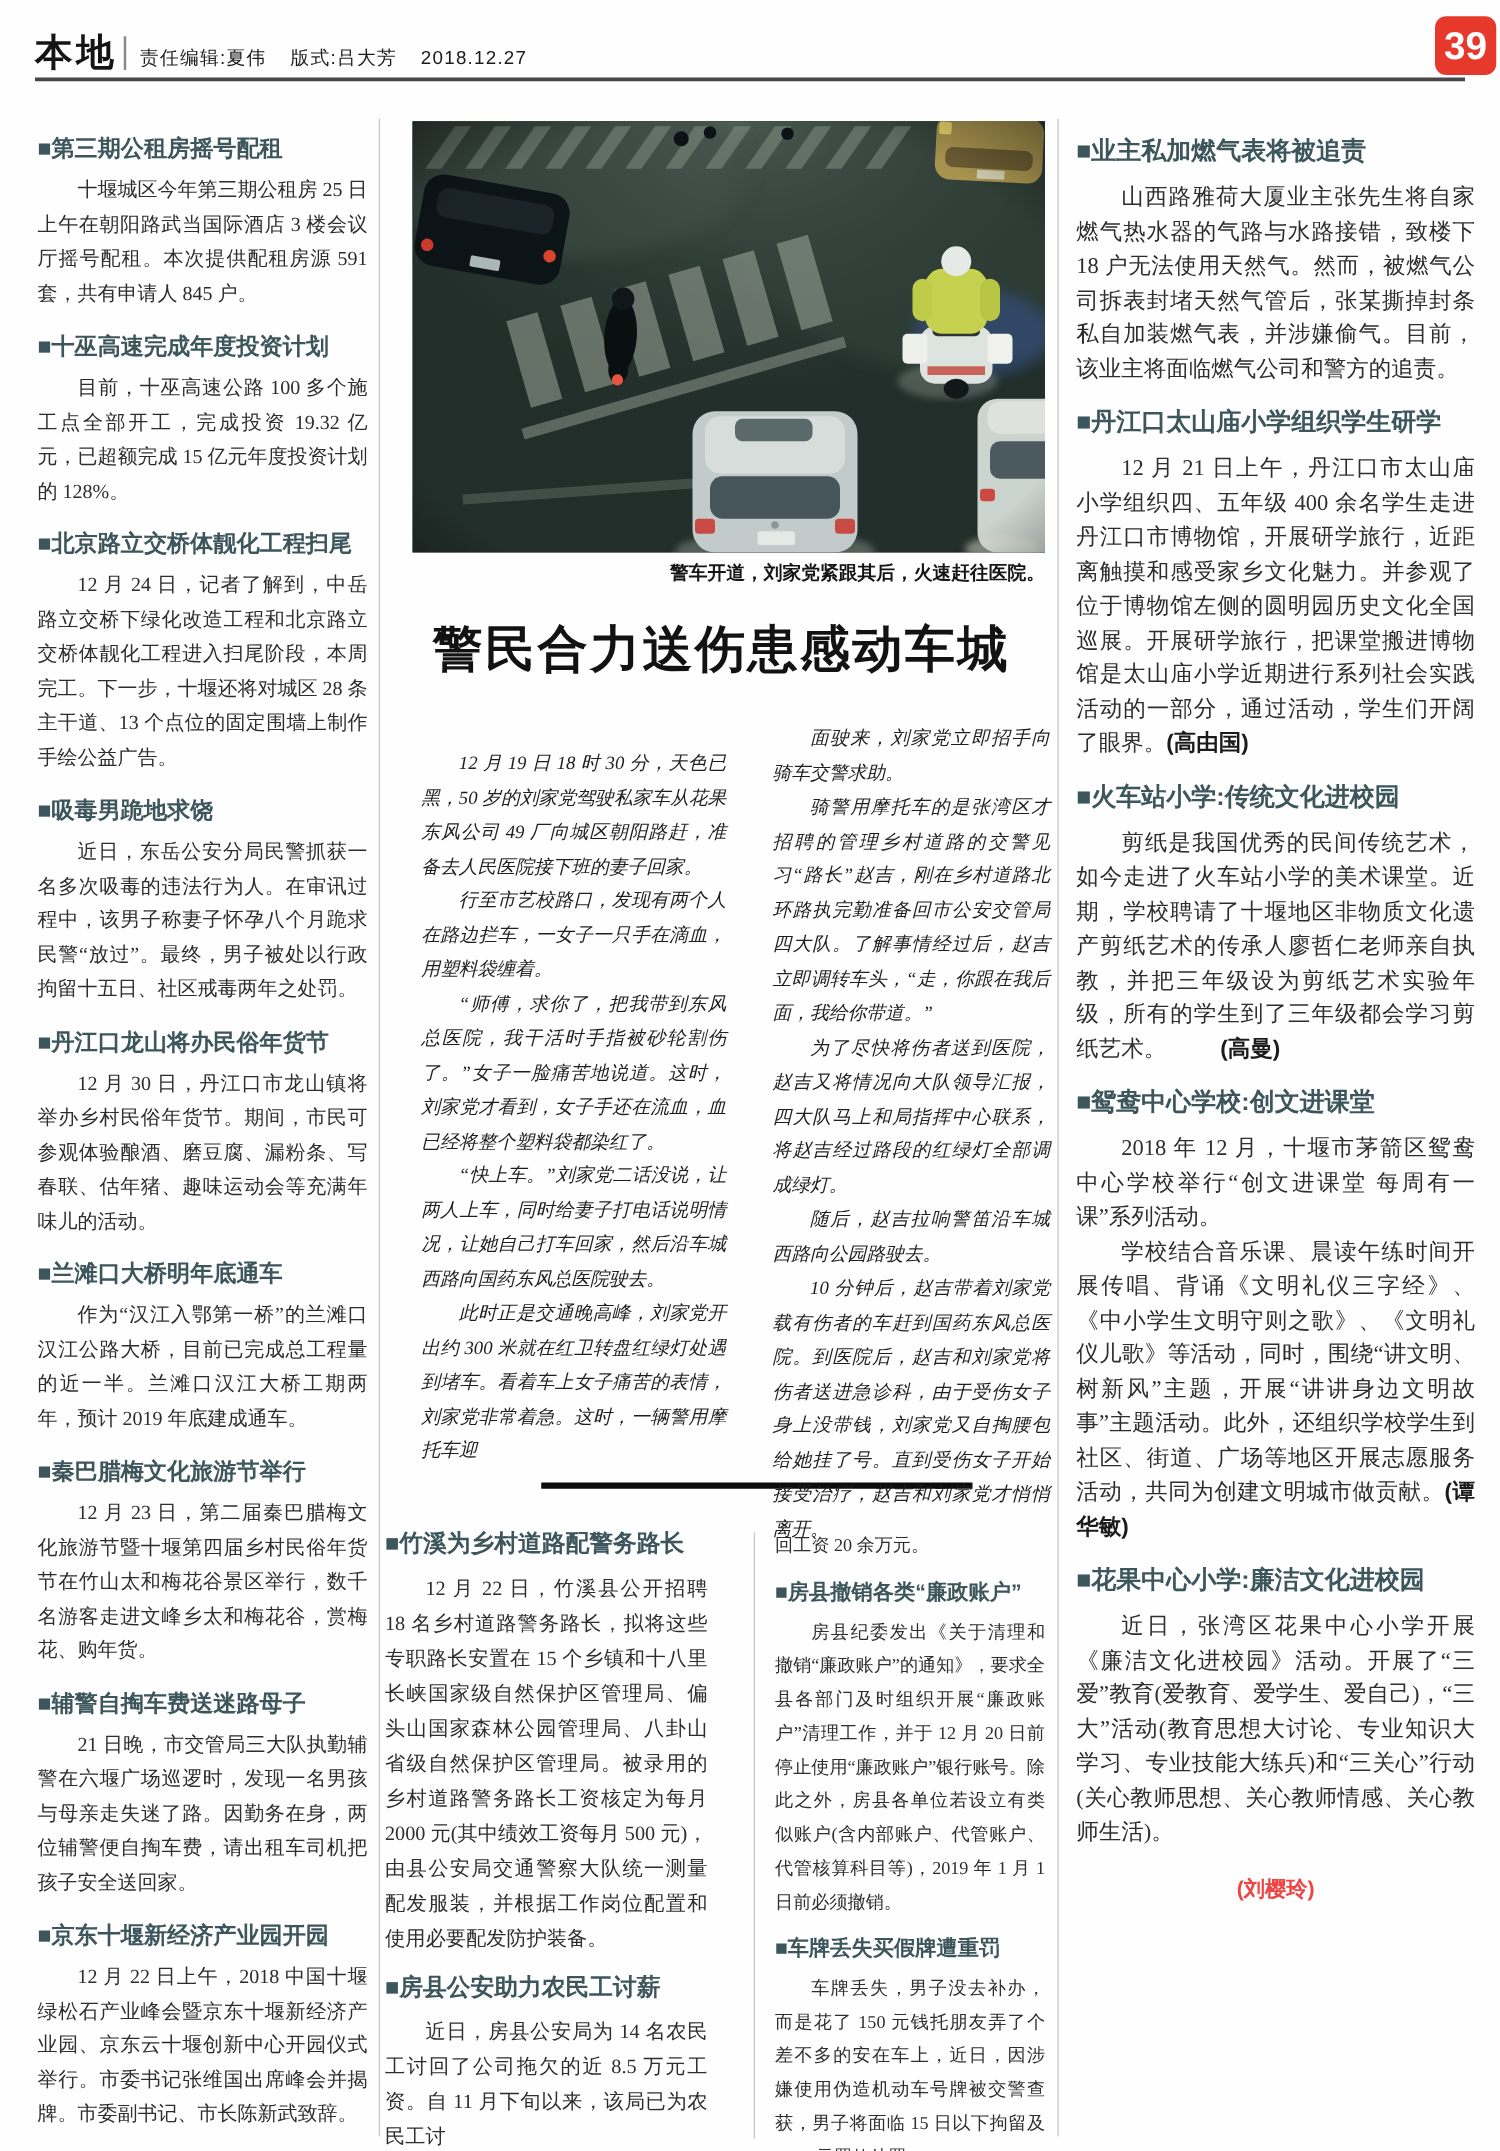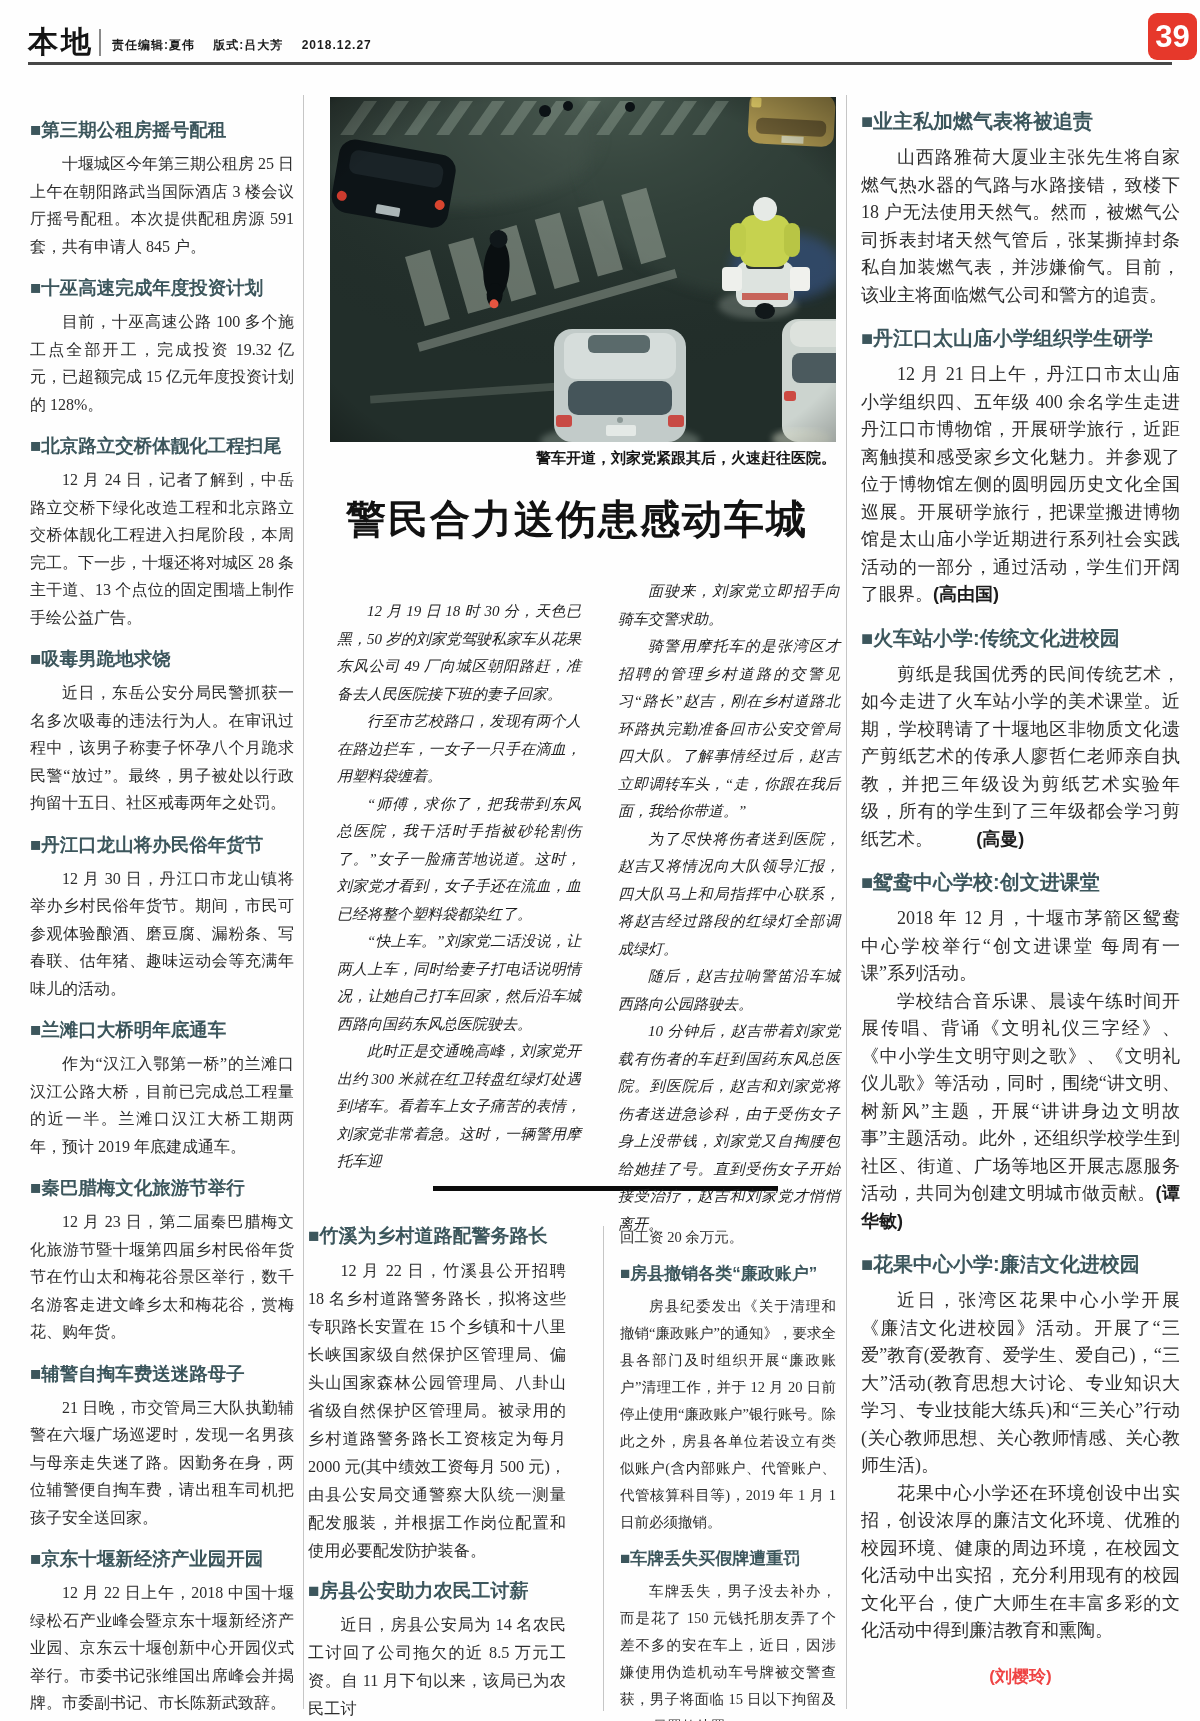--- a/index.html
+++ b/index.html
@@ -3,21 +3,21 @@
 <meta charset="utf-8">
 <style>
   html,body{margin:0;padding:0;background:#e9e9e9;}
   .page{position:relative;width:1200px;height:1721px;background:#fefefe;overflow:hidden;
         font-family:"Liberation Serif","DejaVu Serif",serif;color:#2d2d2d;margin:0 auto;}
   
   .hdr-section{position:absolute;left:28px;top:22px;font-family:"Liberation Sans",sans-serif;
         font-weight:bold;font-size:30px;color:#141414;letter-spacing:3px;}
   .hdr-sep{position:absolute;left:99px;top:29px;width:2px;height:27px;background:#8a8a8a;}
   .hdr-meta{position:absolute;left:112px;top:37px;font-family:"Liberation Sans",sans-serif;
-        font-weight:bold;font-size:12px;color:#1c1c1c;letter-spacing:1px;}
+        font-weight:normal;font-size:15px;color:#1c1c1c;letter-spacing:1px;}
   .hdr-meta span{margin-right:14px;}
   .hdr-rule{position:absolute;left:28px;right:28px;top:62px;height:3px;background:#474747;}
   .page-badge{position:absolute;right:3px;top:13px;width:49px;height:47px;border-radius:9px;
         background:var(--accent-red,#e6382b);color:#fff;font-family:"Liberation Sans",sans-serif;
         font-weight:bold;font-size:31px;display:flex;align-items:center;justify-content:center;}
   
   .vdiv{position:absolute;width:1px;background:#c6c6c6;}
   #vdiv1{left:303px;top:95px;bottom:12px;}
   #vdiv2{left:846px;top:95px;bottom:12px;}
   #vdiv3{left:603px;top:1226px;bottom:10px;}
@@ -27,21 +27,21 @@
         color:var(--headline-teal,#3c565c);white-space:nowrap;line-height:1.3;}
   .a-p{margin:0;text-indent:2em;text-align:justify;color:#2d2d2d;}
   .no-indent{text-indent:0;}
   .byline{font-family:"Liberation Sans",sans-serif;font-weight:bold;color:#1b1b1b;}
   .byline.gap{margin-left:2.4em;}
   .byline-line{font-family:"Liberation Sans",sans-serif;font-weight:bold;color:#ef4444;
         text-align:center;margin-top:20px;font-size:17px;}
   
   #col-left{position:absolute;left:30px;top:104px;width:264px;}
   #col-left .a-title{font-size:18.5px;margin:16px 0 8px;}
-  #col-left .article:first-child .a-title{margin-top:14px;}
+  #col-left .article:first-child .a-title{margin-top:3px;}
   #col-left .a-p{font-size:16px;line-height:27.5px;}
   
   #col-right{position:absolute;left:861px;top:108px;width:319px;}
   #col-right .a-title{font-size:20px;margin:16px 0 10px;}
   #col-right .article:first-child .a-title{margin-top:0;}
   #col-right .a-p{font-size:18px;line-height:27.5px;}
   
   #photo{position:absolute;left:330px;top:97px;width:506px;height:345px;background:#1c2623;}
   #photo svg{display:block;width:100%;height:100%;}
   #caption{position:absolute;left:330px;top:449px;width:506px;text-align:right;
@@ -294,18 +294,17 @@
         <p class="a-p">剪纸是我国优秀的民间传统艺术，如今走进了火车站小学的美术课堂。近期，学校聘请了十堰地区非物质文化遗产剪纸艺术的传承人廖哲仁老师亲自执教，并把三年级设为剪纸艺术实验年级，所有的学生到了三年级都会学习剪纸艺术。<span class="byline gap">(高曼)</span></p>
       </div>
       <div class="article">
         <div class="a-title">■鸳鸯中心学校:创文进课堂</div>
         <p class="a-p">2018 年 12 月，十堰市茅箭区鸳鸯中心学校举行“创文进课堂 每周有一课”系列活动。</p>
         <p class="a-p">学校结合音乐课、晨读午练时间开展传唱、背诵《文明礼仪三字经》、《中小学生文明守则之歌》、《文明礼仪儿歌》等活动，同时，围绕“讲文明、树新风”主题，开展“讲讲身边文明故事”主题活动。此外，还组织学校学生到社区、街道、广场等地区开展志愿服务活动，共同为创建文明城市做贡献。<span class="byline">(谭华敏)</span></p>
       </div>
       <div class="article">
         <div class="a-title">■花果中心小学:廉洁文化进校园</div>
         <p class="a-p">近日，张湾区花果中心小学开展《廉洁文化进校园》活动。开展了“三爱”教育(爱教育、爱学生、爱自己)，“三大”活动(教育思想大讨论、专业知识大学习、专业技能大练兵)和“三关心”行动(关心教师思想、关心教师情感、关心教师生活)。</p>
-        <p class="a-p">花果中心小学还在环境创设中出实招，创设浓厚的廉洁文化环境、优雅的校园环境、健康的周边环境，在校园文化活动中出实招，充分利用现有的校园文化平台，使广大师生在丰富多彩的文化活动中得到廉洁教育和熏陶。</p>
         <div class="byline-line">(刘樱玲)</div>
       </div>
     </div>
 
 </div>
 
 </body></html>

